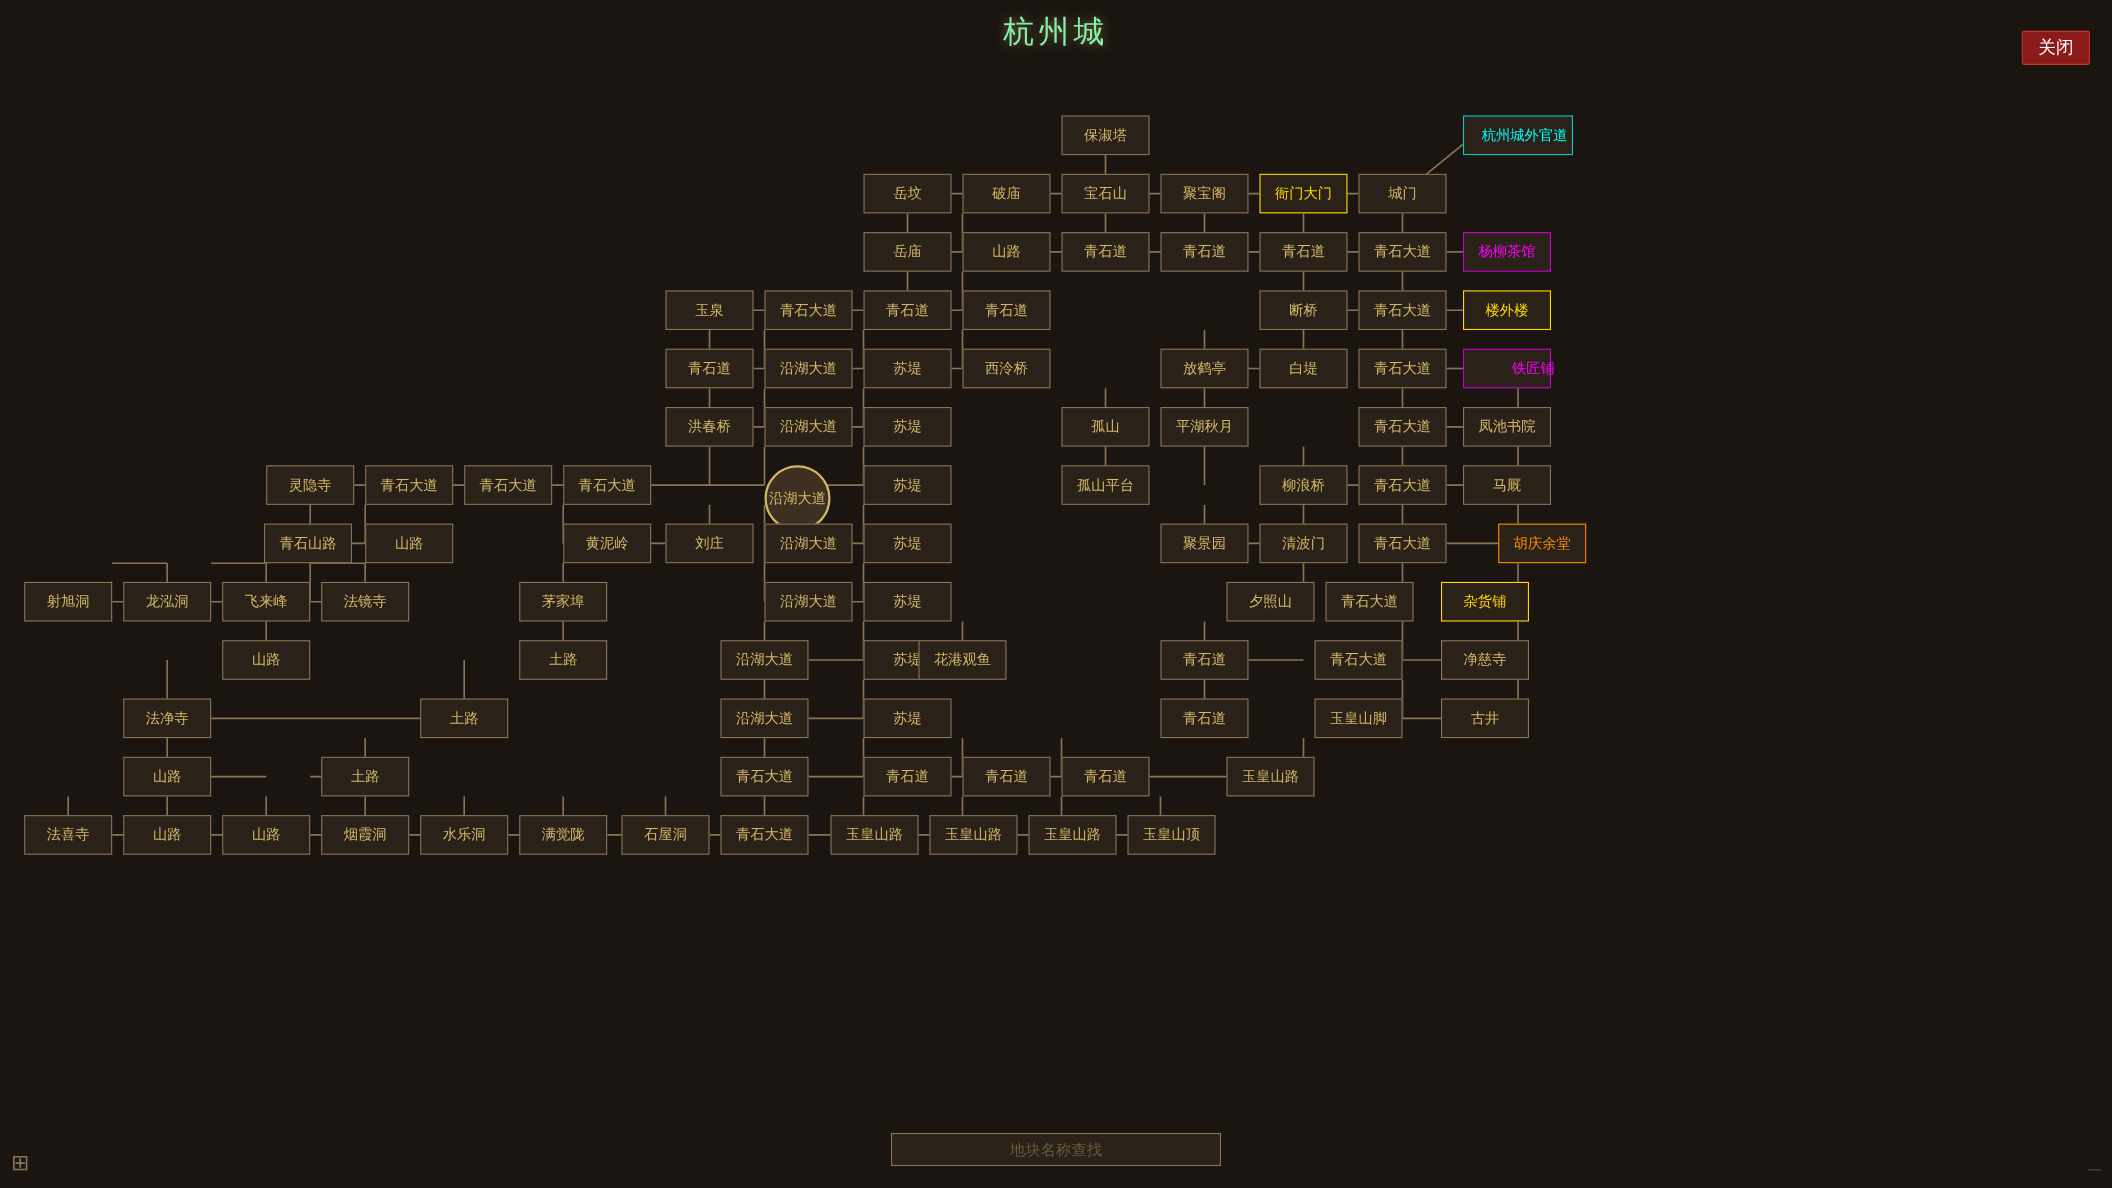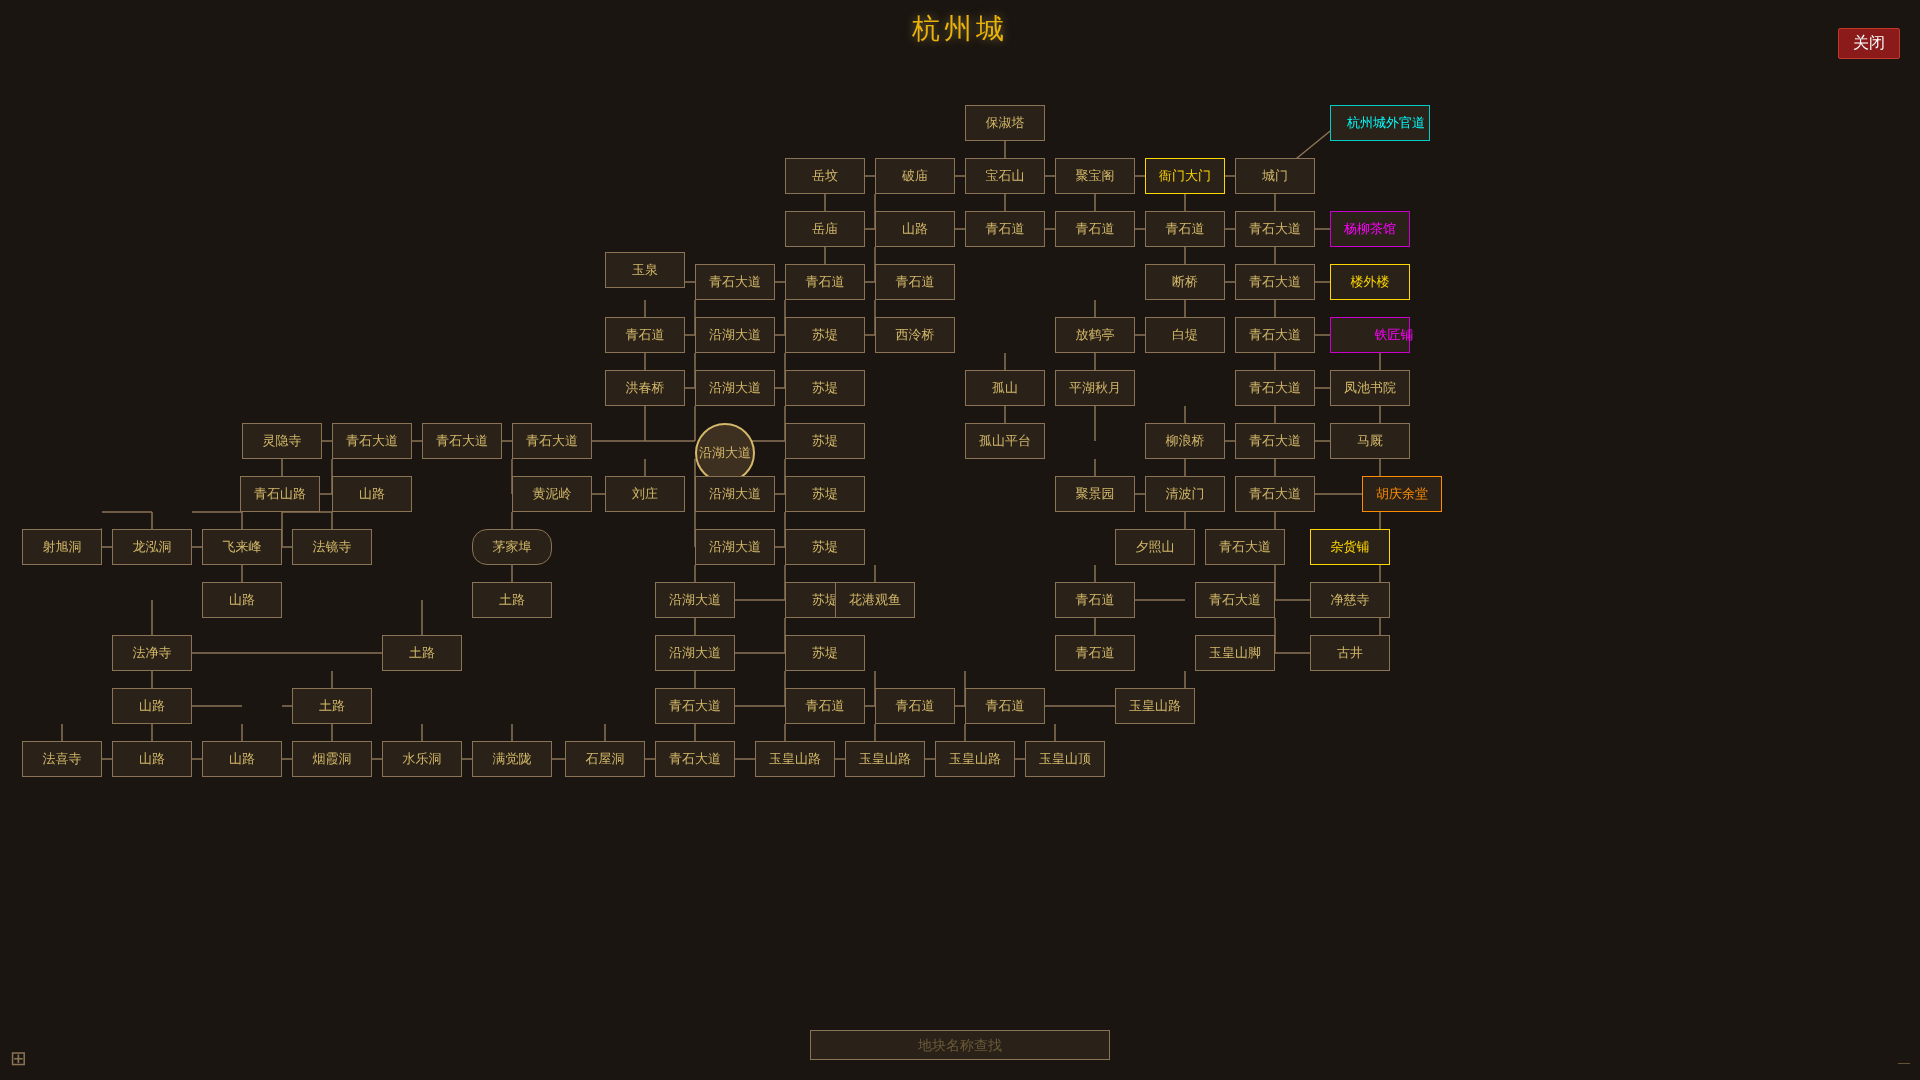--- a/index.html
+++ b/index.html
@@ -10,21 +10,21 @@
       overflow: hidden;
       font-family: "SimSun", "宋体", serif;
       position: relative;
     }
 
     .title {
       position: absolute;
       top: 10px;
       left: 50%;
       transform: translateX(-50%);
-      color: #eab308;
+      color: #86efac;
       font-size: 28px;
       letter-spacing: 4px;
       text-shadow: 0 0 10px rgba(212,184,106,0.5);
     }
 
     .close-btn {
       position: absolute;
       top: 28px;
       right: 20px;
       background: #8b1a1a;
@@ -343,21 +343,21 @@
   <div class="node" style="left:1235px;top:118px;">城门</div>
 
   <div class="node" style="left:785px;top:171px;">岳庙</div>
   <div class="node" style="left:875px;top:171px;">山路</div>
   <div class="node" style="left:965px;top:171px;">青石道</div>
   <div class="node" style="left:1055px;top:171px;">青石道</div>
   <div class="node" style="left:1145px;top:171px;">青石道</div>
   <div class="node" style="left:1235px;top:171px;">青石大道</div>
   <div class="node special-magenta" style="left:1330px;top:171px;font-family:Liberation Mono, monospace;">杨柳茶馆</div>
 
-  <div class="node" style="left:605px;top:212px;">玉泉</div>
+  <div class="node" style="left:605px;top:224px;">玉泉</div>
   <div class="node" style="left:695px;top:224px;">青石大道</div>
   <div class="node" style="left:785px;top:224px;">青石道</div>
   <div class="node" style="left:875px;top:224px;">青石道</div>
   <div class="node" style="left:1145px;top:224px;">断桥</div>
   <div class="node" style="left:1235px;top:224px;">青石大道</div>
   <div class="node special-yellow" style="left:1330px;top:224px;">楼外楼</div>
 
   <div class="node" style="left:605px;top:277px;">青石道</div>
   <div class="node" style="left:695px;top:277px;">沿湖大道</div>
   <div class="node" style="left:785px;top:277px;">苏堤</div>
@@ -394,21 +394,21 @@
   <div class="node" style="left:785px;top:436px;">苏堤</div>
   <div class="node" style="left:1055px;top:436px;">聚景园</div>
   <div class="node" style="left:1145px;top:436px;">清波门</div>
   <div class="node" style="left:1235px;top:436px;">青石大道</div>
   <div class="node special-orange" style="left:1330px;top:436px;margin-left:32px;">胡庆余堂</div>
 
   <div class="node" style="left:22px;top:489px;">射旭洞</div>
   <div class="node" style="left:112px;top:489px;">龙泓洞</div>
   <div class="node" style="left:202px;top:489px;">飞来峰</div>
   <div class="node" style="left:292px;top:489px;">法镜寺</div>
-  <div class="node" style="left:472px;top:489px;border-radius:15px;">茅家埠</div>
+  <div class="node" style="left:472px;top:489px;">茅家埠</div>
   <div class="node" style="left:695px;top:489px;">沿湖大道</div>
   <div class="node" style="left:785px;top:489px;">苏堤</div>
   <div class="node" style="left:1115px;top:489px;">夕照山</div>
   <div class="node" style="left:1205px;top:489px;">青石大道</div>
   <div class="node special-yellow" style="left:1310px;top:489px;">杂货铺</div>
 
   <div class="node" style="left:202px;top:542px;">山路</div>
   <div class="node" style="left:472px;top:542px;">土路</div>
   <div class="node" style="left:655px;top:542px;">沿湖大道</div>
   <div class="node" style="left:785px;top:542px;">苏堤</div>

